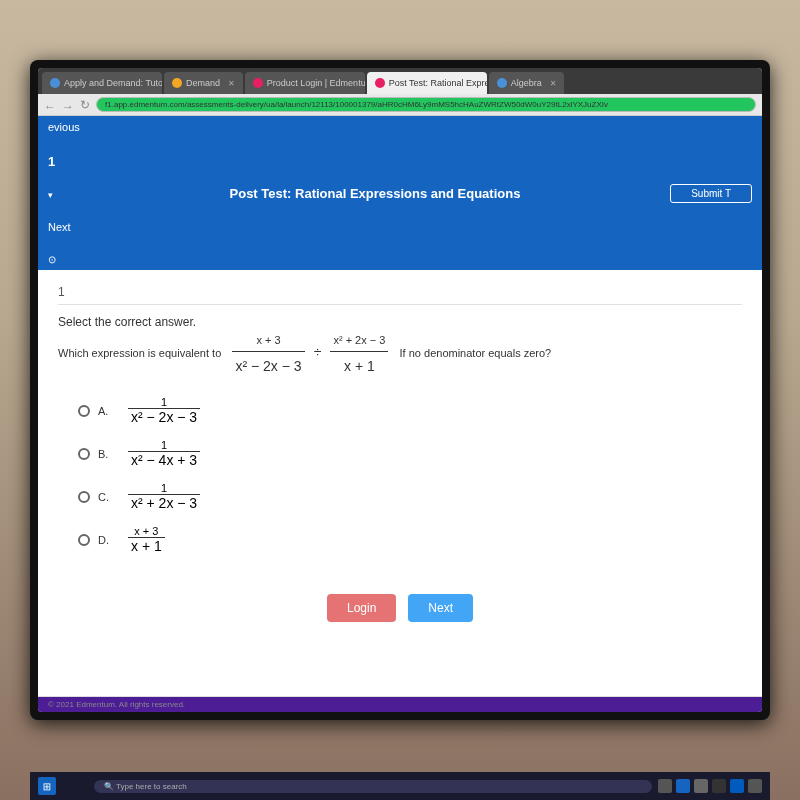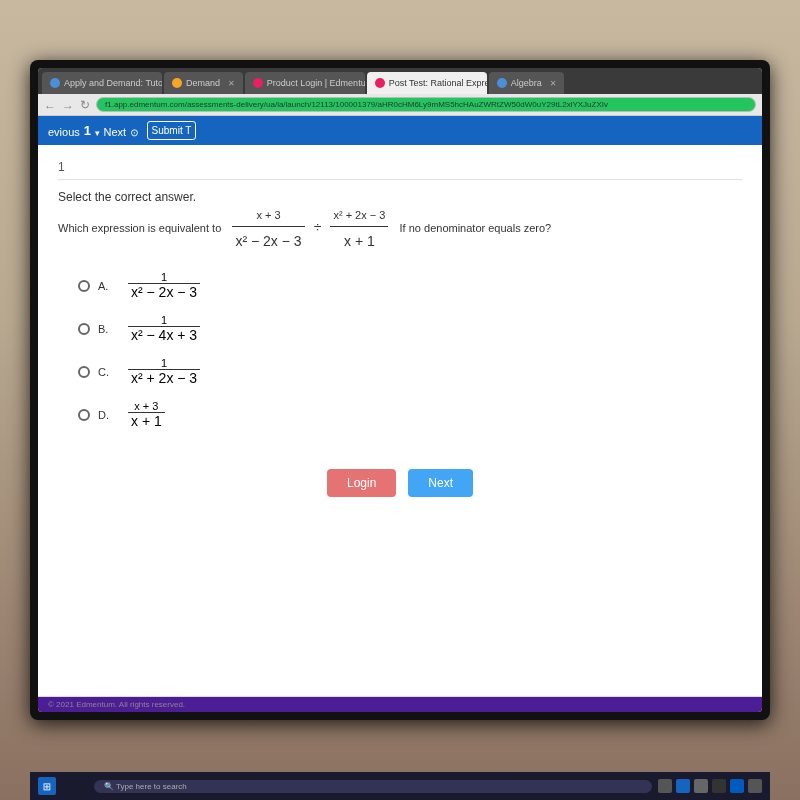--- a/index.html
+++ b/index.html
@@ -130,36 +130,37 @@
       padding: 5px 10px;
       display: flex;
       align-items: center;
       gap: 8px;
       color: white;
       font-size: 11px;
     }
 
     .toolbar-nav {
       display: flex;
-      align-items: flex-end;
-      gap: 4px;
+      align-items: flex-start;
+      gap: 21px;
+      flex-direction: column;
     }
 
     .toolbar-title {
       flex: 1;
       font-weight: bold;
       font-size: 13px;
       text-align: center;
     }
 
     .submit-btn {
       background: #1565c0;
       color: white;
       border: 1px solid white;
-      padding: 3px 4px;
+      padding: 3px 20px;
       border-radius: 3px;
       font-size: 10px;
       cursor: pointer;
     }
 
     
     .main-content {
       flex: 1;
       background: white;
       padding: 15px 20px;
@@ -380,20 +381,21 @@
       </div>
 
       <div class="edmentum-toolbar">
         <div class="toolbar-nav">
           <span class="nav-link">evious</span>
           <span style="font-size:13px;font-weight:bold;">1</span>
           <span class="dropdown-arrow">▾</span>
           <span class="nav-link">Next</span>
           <span style="font-size:10px;">⊙</span>
         </div>
+        <div class="toolbar-title">Post Test: Rational Expressions and Equations</div>
         <div class="submit-btn">Submit T</div>
       </div>
 
       <div class="main-content">
 
         <div class="question-number">1</div>
 
         <div class="question-instruction">Select the correct answer.</div>
 
         <div class="question-text">

